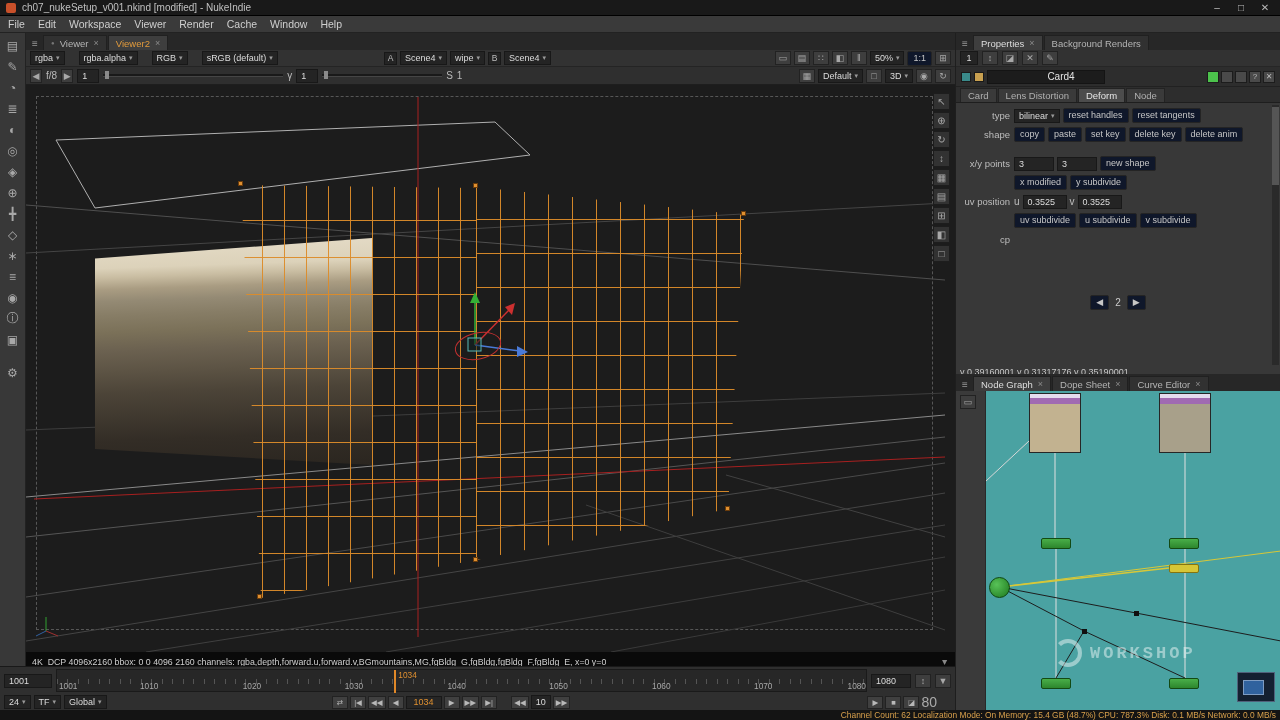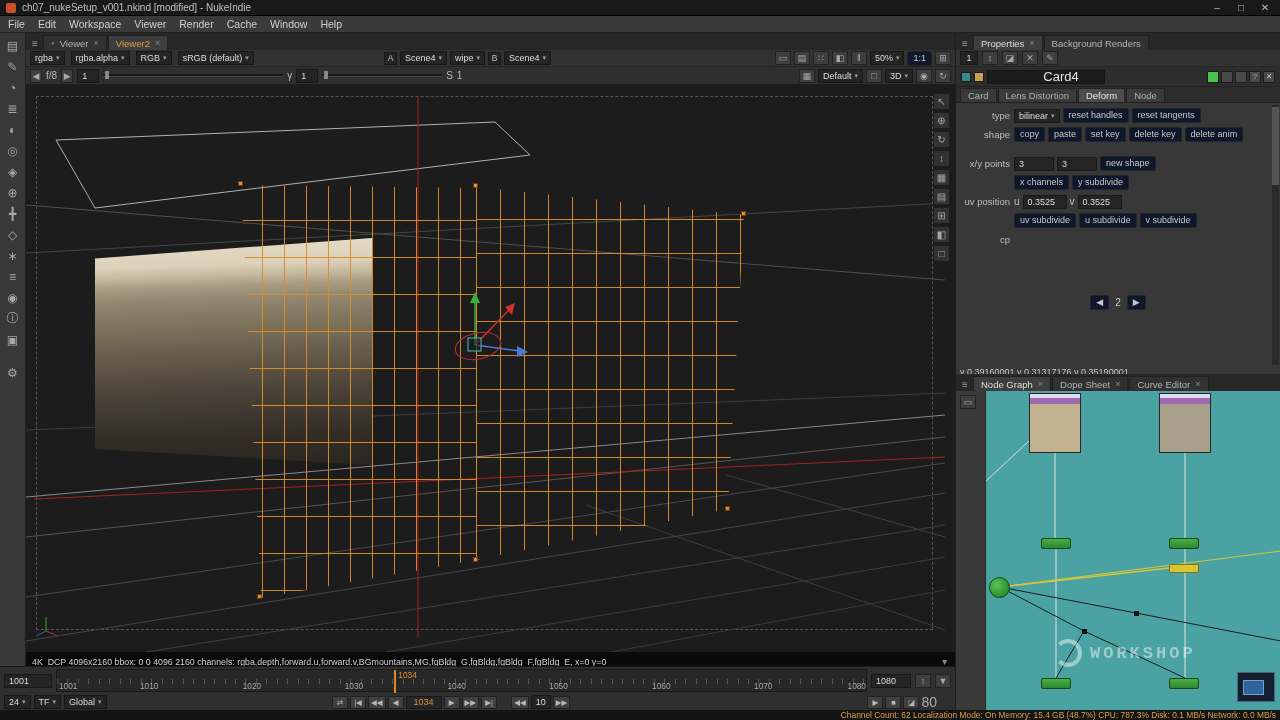--- a/index.html
+++ b/index.html
@@ -27,21 +27,21 @@
   .tab.viewer-active{color:#e09a3c;}
   .tab .x{color:#8a8a8a;font-size:9px;}
   .tab-icon{width:14px;height:13px;display:flex;align-items:center;justify-content:center;color:#999;}
   .btn{background:#0f172a;border:1px solid #242424;color:#c6c6c6;font-size:9px;padding:1px 5px;border-radius:2px;line-height:11px;display:inline-flex;align-items:center;white-space:nowrap;}
   .dd::after{content:"▾";font-size:7px;color:#9a9a9a;margin-left:3px;}
   .input{background:#242424;border:1px solid #181818;color:#dcdcdc;font-size:9px;padding:1px 4px;display:inline-flex;align-items:center;white-space:nowrap;}
   .ibtn{width:16px;height:14px;background:#3e3e3e;border:1px solid #222;color:#a8a8a8;display:inline-flex;align-items:center;justify-content:center;font-size:9px;}
 
   
   .viewer{position:absolute;left:26px;top:33px;width:929px;height:633px;background:#2e2e2e;}
-  .vrow1{height:17px;background:#323232;border-bottom:1px solid #242424;display:flex;align-items:center;gap:6px;padding:0 4px;position:relative;}
+  .vrow1{height:17px;background:#323232;border-bottom:1px solid #242424;display:flex;align-items:center;gap:14px;padding:0 4px;position:relative;}
   .vrow1-center{position:absolute;left:358px;display:flex;gap:3px;align-items:center;}
   .vrow1-right{margin-left:auto;display:flex;gap:3px;align-items:center;}
   .vrow2{height:18px;background:#2f2f2f;border-bottom:1px solid #1e1e1e;display:flex;align-items:center;gap:4px;padding:0 4px;position:relative;}
   .slider{height:3px;background:#191919;border-bottom:1px solid #454545;position:relative;}
   .knob{position:absolute;left:2px;top:-3px;width:4px;height:8px;background:#8a8a8a;}
   .ab{width:13px;height:13px;background:#242424;border:1px solid #181818;display:inline-flex;align-items:center;justify-content:center;font-size:8.5px;color:#bbb;}
   .vrow2-right{margin-left:auto;display:flex;gap:3px;align-items:center;}
 
   .viewport{position:relative;width:929px;height:567px;background:#1c1c1c;overflow:hidden;}
   .fmt-border{position:absolute;left:10px;top:11px;width:897px;height:534px;border:1px dashed #565656;}
@@ -60,21 +60,21 @@
   .vp-tools{position:absolute;right:5px;top:8px;display:flex;flex-direction:column;gap:2px;}
   .vpt{width:17px;height:17px;background:#323232;border:1px solid #1d1d1d;color:#a8a8a8;display:flex;align-items:center;justify-content:center;font-size:10px;}
   .viewer-info{height:20px;background:#0a0a0a;color:#d0d0d0;font-size:8.8px;display:flex;align-items:center;padding:0 6px;white-space:nowrap;overflow:hidden;}
   .viewer-info .arrow{margin-left:auto;color:#888;}
 
   
   .props{position:absolute;left:955px;top:33px;width:325px;height:341px;background:#333;border-left:1px solid #1e1e1e;}
   .ptool{height:17px;background:#323232;border-bottom:1px solid #262626;display:flex;align-items:center;gap:4px;padding:0 4px;}
   .phead{height:20px;background:#2d2d2d;border-bottom:1px solid #212121;display:flex;align-items:center;gap:3px;padding:0 5px;}
   .chip{width:10px;height:10px;border:1px solid #1a1a1a;}
-  .nname{width:118px;height:14px;background:#1c1c1c;border:1px solid #141414;color:#e2e2e2;display:flex;align-items:center;justify-content:center;font-size:13px;padding-left:30px;}
+  .nname{width:118px;height:14px;background:#1c1c1c;border:1px solid #141414;color:#e2e2e2;display:flex;align-items:center;justify-content:center;font-size:10px;padding-left:30px;}
   .phead-right{margin-left:auto;display:flex;gap:2px;align-items:center;}
   .sq{width:12px;height:12px;border:1px solid #1c1c1c;display:inline-flex;align-items:center;justify-content:center;font-size:8px;color:#bbb;background:#4a4a4a;}
   .ntabs{height:16px;background:#2d2d2d;border-bottom:1px solid #1e1e1e;display:flex;gap:1px;align-items:flex-end;padding:0 4px;}
   .ntab{padding:1px 7px;background:#3a3a3a;color:#b0b0b0;font-size:9.5px;border:1px solid #232323;border-bottom:none;height:14px;display:flex;align-items:center;}
   .ntab.active{background:#4c4c4c;color:#e6e6e6;}
   .pbody{position:relative;height:271px;background:#383838;padding-top:5px;overflow:hidden;}
   .prow{position:relative;display:flex;align-items:center;gap:3px;margin:0 0 4px 0;padding-left:58px;height:15px;}
   .plabel{position:absolute;left:0;width:54px;text-align:right;color:#bdbdbd;font-size:9.5px;}
   .pgap{height:10px;}
   .pager{display:flex;gap:6px;align-items:center;justify-content:center;margin-top:48px;}
@@ -349,21 +349,21 @@
         <span class="btn">delete anim</span>
       </div>
       <div class="pgap"></div>
       <div class="prow">
         <span class="plabel">x/y points</span>
         <span class="input" style="width:40px;">3</span>
         <span class="input" style="width:40px;">3</span>
         <span class="btn">new shape</span>
       </div>
       <div class="prow">
-        <span class="btn">x channels</span>
+        <span class="btn">x modified</span>
         <span class="btn">y subdivide</span>
       </div>
       <div class="prow">
         <span class="plabel">uv position</span>
         <span style="color:#bdbdbd;">u</span>
         <span class="input" style="width:44px;">0.3525</span>
         <span style="color:#bdbdbd;">v</span>
         <span class="input" style="width:44px;">0.3525</span>
       </div>
       <div class="prow">

